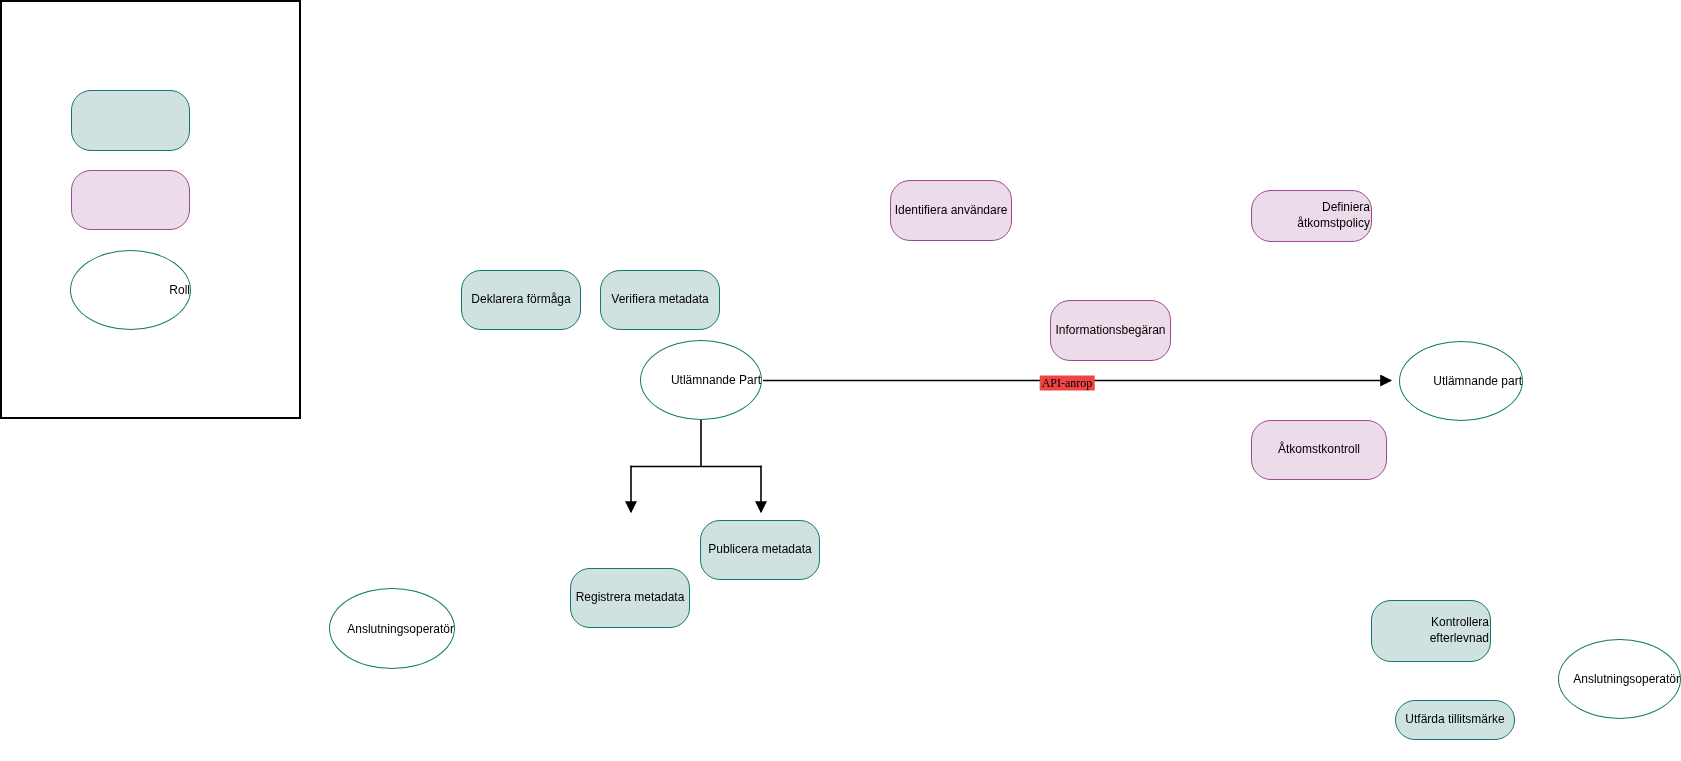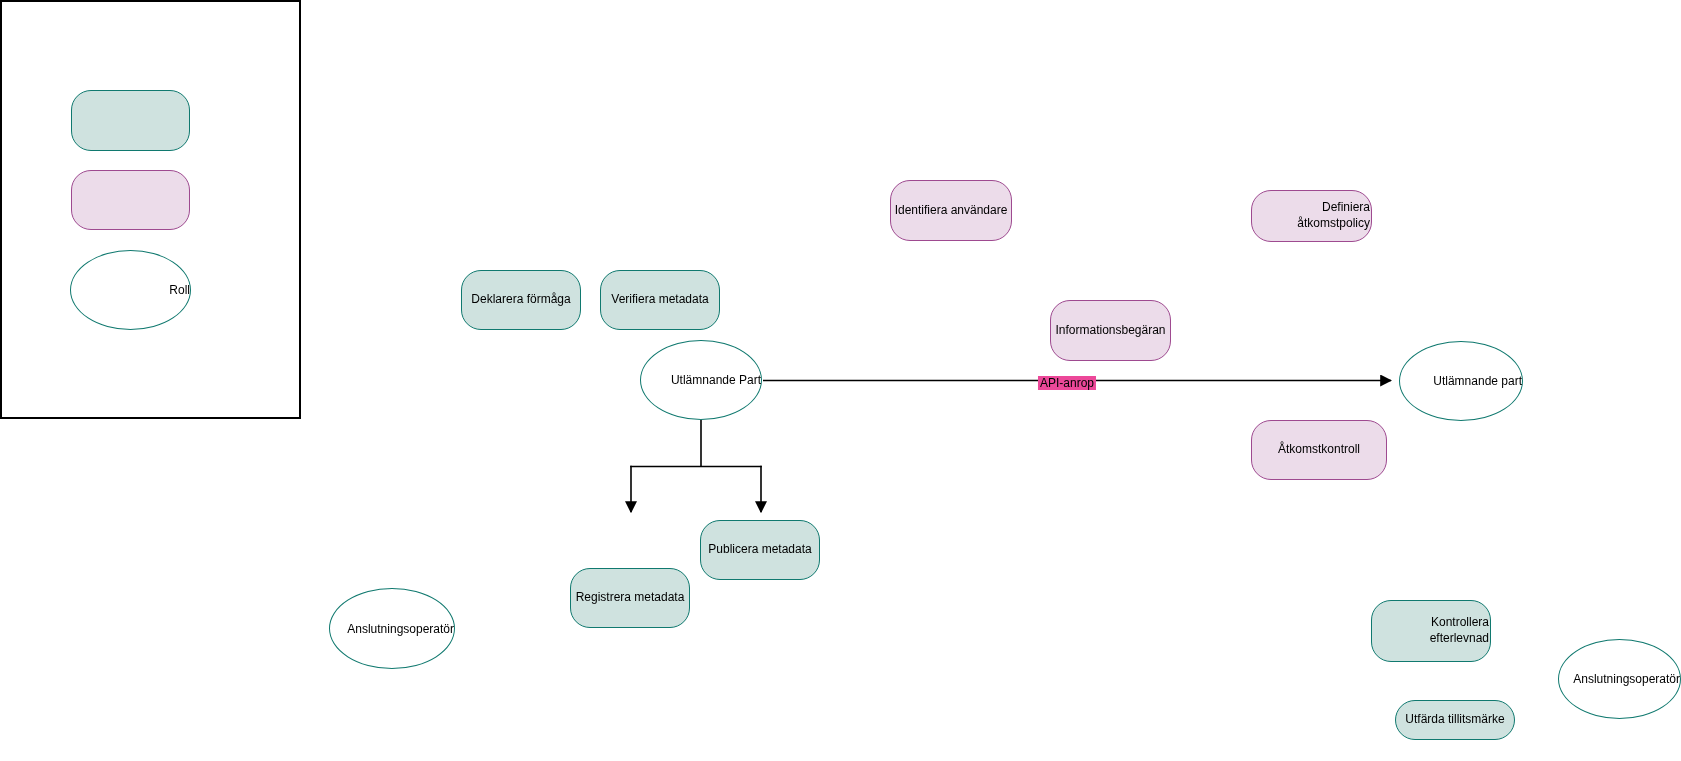--- a/index.html
+++ b/index.html
@@ -49,24 +49,25 @@
   .legend-frame {
     position: absolute;
     left: 0; top: 0;
     width: 301px; height: 419px;
     box-sizing: border-box;
     border: 2px solid #000000;
     background: #ffffff;
   }
   .edge-label {
     position: absolute;
-    background: #ec4899;
+    background: #ef4444;
     padding: 0 2px;
     transform: translate(-50%, -50%);
     white-space: nowrap;
+    font-family: Liberation Serif, serif;
   }
 </style>
 </head>
 <body>
 
 <div class="canvas" style="--teal-fill: #cfe2df; --teal-stroke: #10796f; --pink-fill: #ecdcea; --pink-stroke: #9e4a90; --line: #000000;">
 
   <svg class="edges" width="1681" height="761" viewBox="0 0 1681 761">
     <defs>
       <marker id="arrow" viewBox="0 0 10 10" refX="9" refY="5" markerWidth="7.5" markerHeight="7.5" orient="auto-start-reverse">

